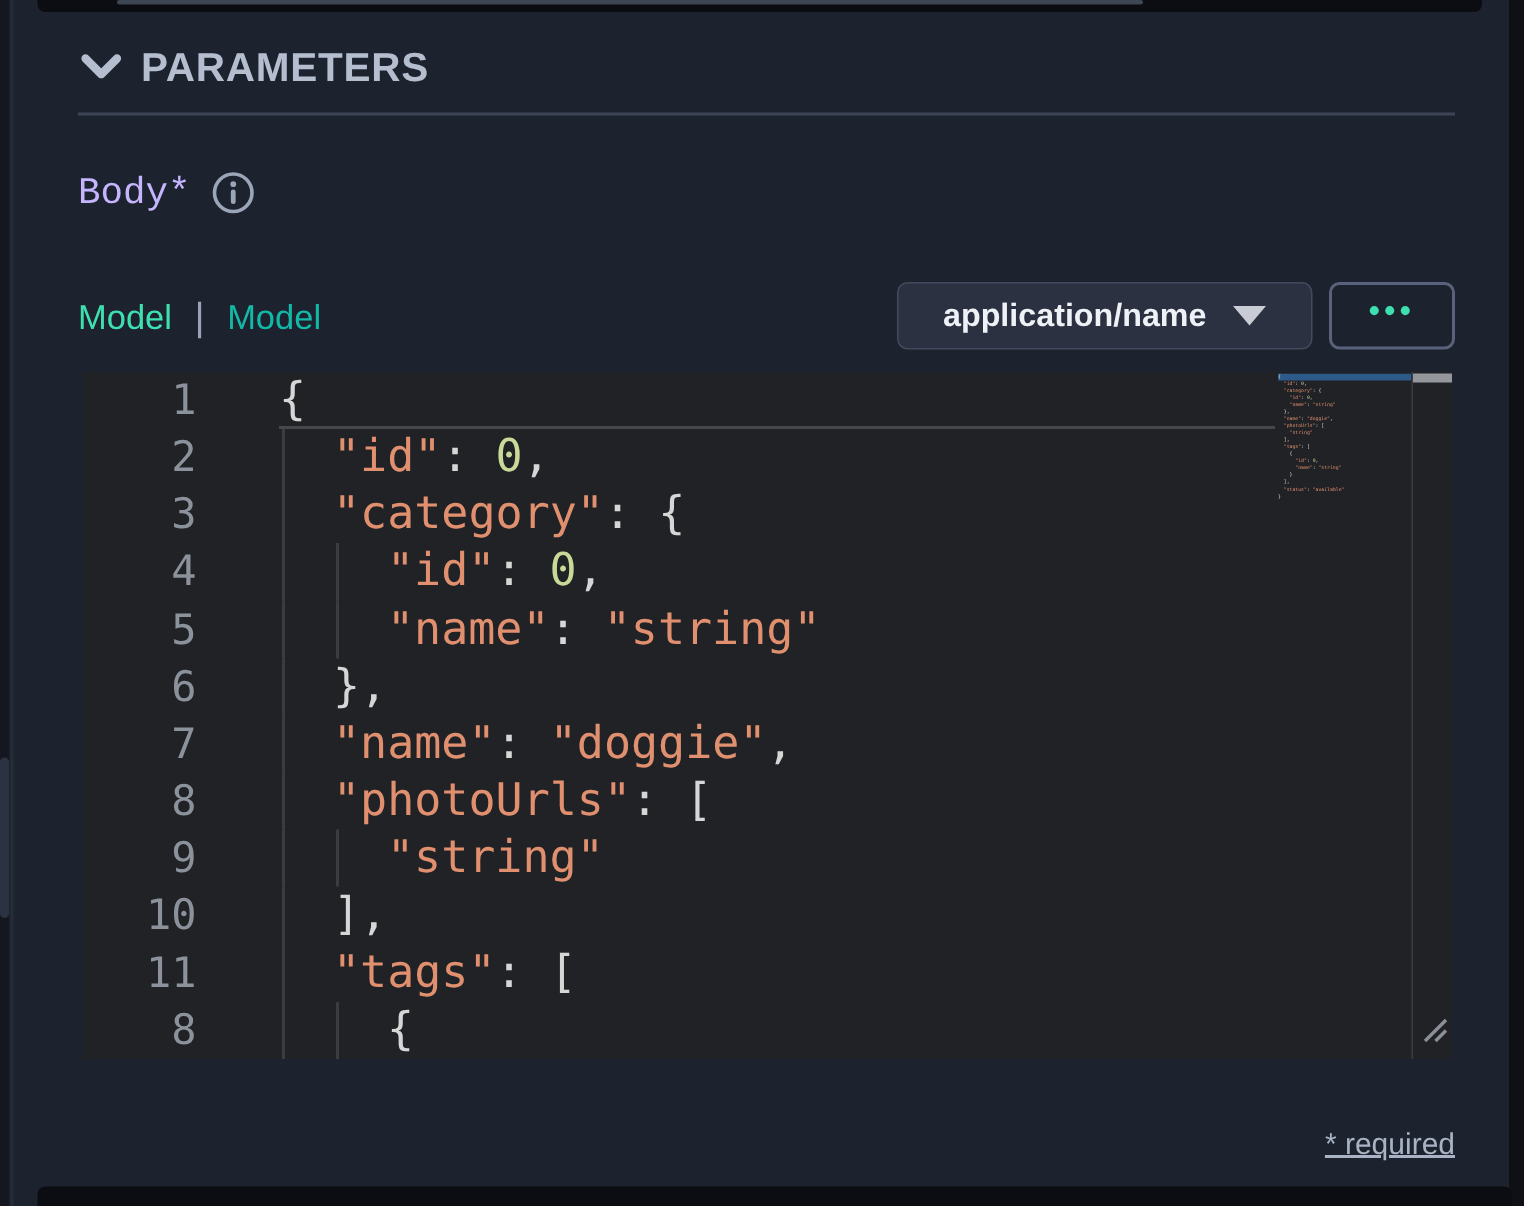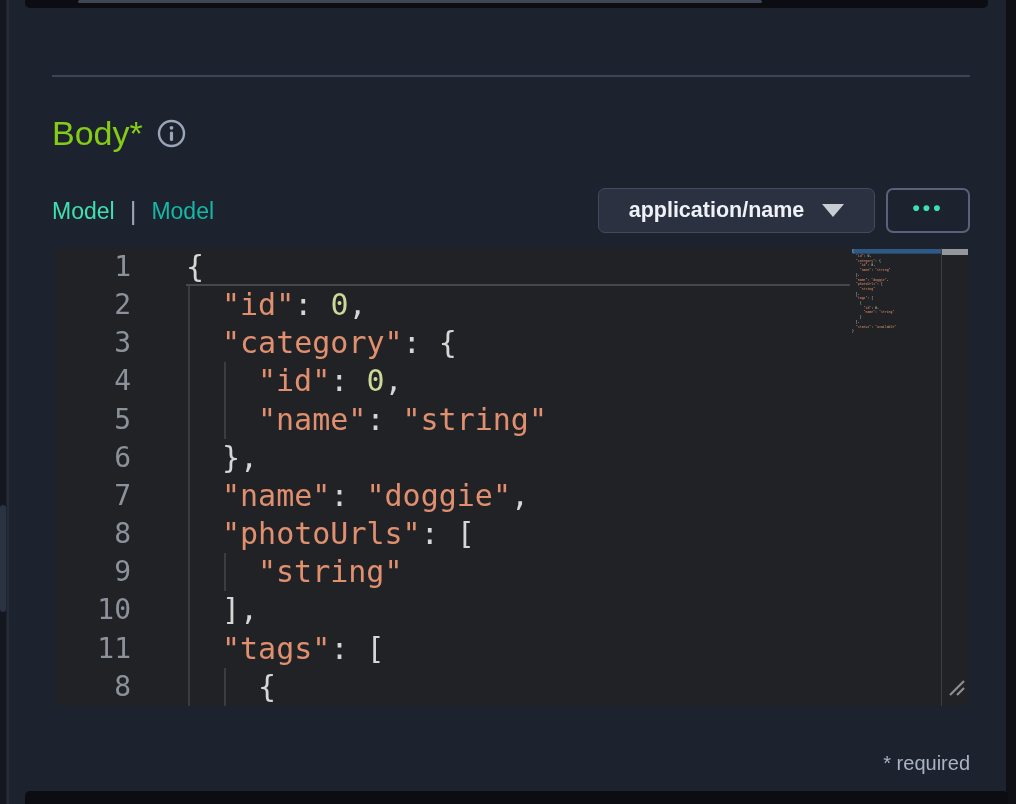--- a/index.html
+++ b/index.html
@@ -21,21 +21,21 @@
   .bottom-cut-bar { position:absolute; left:25px; top:791px; width:983px; height:13px; background:#0b0d12; border-radius:5px 5px 0 0; }
 
   
   .param-header { position:absolute; left:54px; top:30px; display:flex; align-items:center; gap:13px; cursor:pointer; }
   .param-header svg { display:block; }
   .param-title { font-size:27px; font-weight:700; color:#b4becf; letter-spacing:0.5px; }
   .divider { position:absolute; left:52px; top:75px; width:918px; height:2px; background:#3d4554; }
 
   
   .body-row { position:absolute; left:52px; top:114px; display:flex; align-items:center; gap:14px; }
-  .body-label { font-size:34px; color:#84cc16; }
+  .body-label { font-size:25px; color:#c4b5fd;font-family:Liberation Mono, monospace; }
   .info-icon { display:block; }
 
   
   .tabs-row { position:absolute; left:52px; top:196px; display:flex; align-items:center; gap:15px; }
   .tab-value { font-size:23px; color:#3fe0af; cursor:pointer; }
   .tab-sep   { font-size:26px; color:#9aa3b5; font-weight:300; }
   .tab-model { font-size:23px; color:#14b8a6; cursor:pointer; }
 
   .ct-select {
     position:absolute; left:598px; top:188px; width:277px; height:45px;
@@ -75,36 +75,44 @@
 
   
   .minimap { position:absolute; left:797px; top:1px; width:89px; height:88px; overflow:hidden; }
   .minimap-inner { width:267px; transform:scale(0.3333); transform-origin:0 0; font-size:9.6px; line-height:14.1px; }
   .mini-row { white-space:pre; height:14.1px; }
   .mini-row.mini-active { background:#2d5a88; }
   .minimap-border { position:absolute; left:886px; top:0; bottom:0; width:1px; background:#3a3d44; }
   .editor-scroll-thumb { position:absolute; left:887px; top:1px; width:26px; height:6px; background:#94989d; }
   .resize-grip { position:absolute; right:2px; bottom:2px; cursor:nwse-resize; }
 
-  .required-note { position:absolute; top:752px; left:0; width:970px; text-align:right; font-size:20px; color:#a9b3c4; }
+  .required-note { position:absolute; top:752px; left:0; width:970px; text-align:right; font-size:20px; color:#a9b3c4;text-decoration:underline; }
 </style>
 </head>
 <body>
 
 <div class="screen">
 
   <div class="top-cut-bar">
     <div class="top-cut-scrollbar"></div>
   </div>
   <div class="left-track"></div>
   <div class="left-thumb"></div>
   <div class="left-border"></div>
   <div class="right-strip"></div>
   <div class="bottom-cut-bar"></div>
 
+  <div class="param-header">
+    <span>
+      <svg width="27" height="20" viewBox="0 0 27 20">
+        <path d="M3 3 L13.5 13.5 L24 3" fill="none" stroke="#b4becf" stroke-width="5.5" stroke-linecap="round" stroke-linejoin="round"></path>
+      </svg>
+    </span>
+    <span class="param-title">PARAMETERS</span>
+  </div>
   <div class="divider"></div>
 
   <div class="body-row">
     <span class="body-label"><span>Body</span><span>*</span></span>
     <span>
       <svg class="info-icon" width="29" height="29" viewBox="0 0 29 29">
         <circle cx="14.5" cy="14.5" r="12.5" fill="none" stroke="#9aa5b8" stroke-width="2.4"></circle>
         <circle cx="14.5" cy="8.8" r="1.9" fill="#9aa5b8"></circle>
         <rect x="12.9" y="12.4" width="3.2" height="9.6" rx="1.5" fill="#9aa5b8"></rect>
       </svg>

